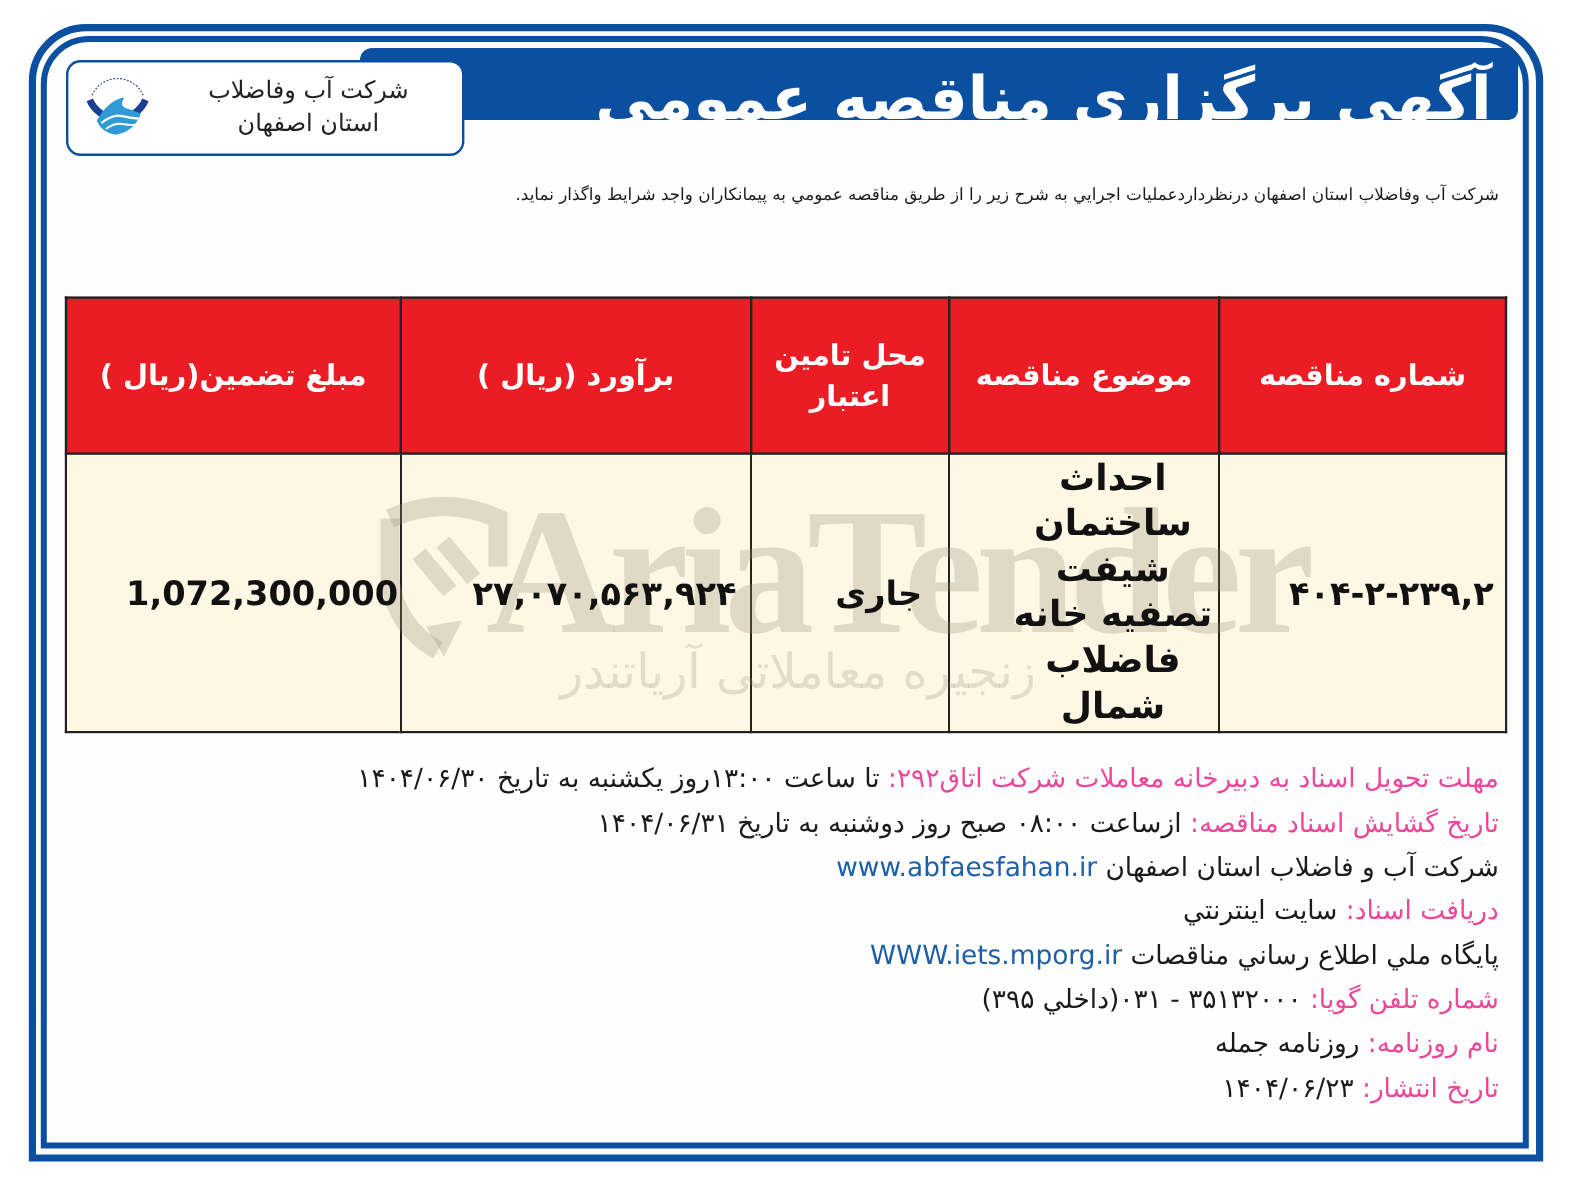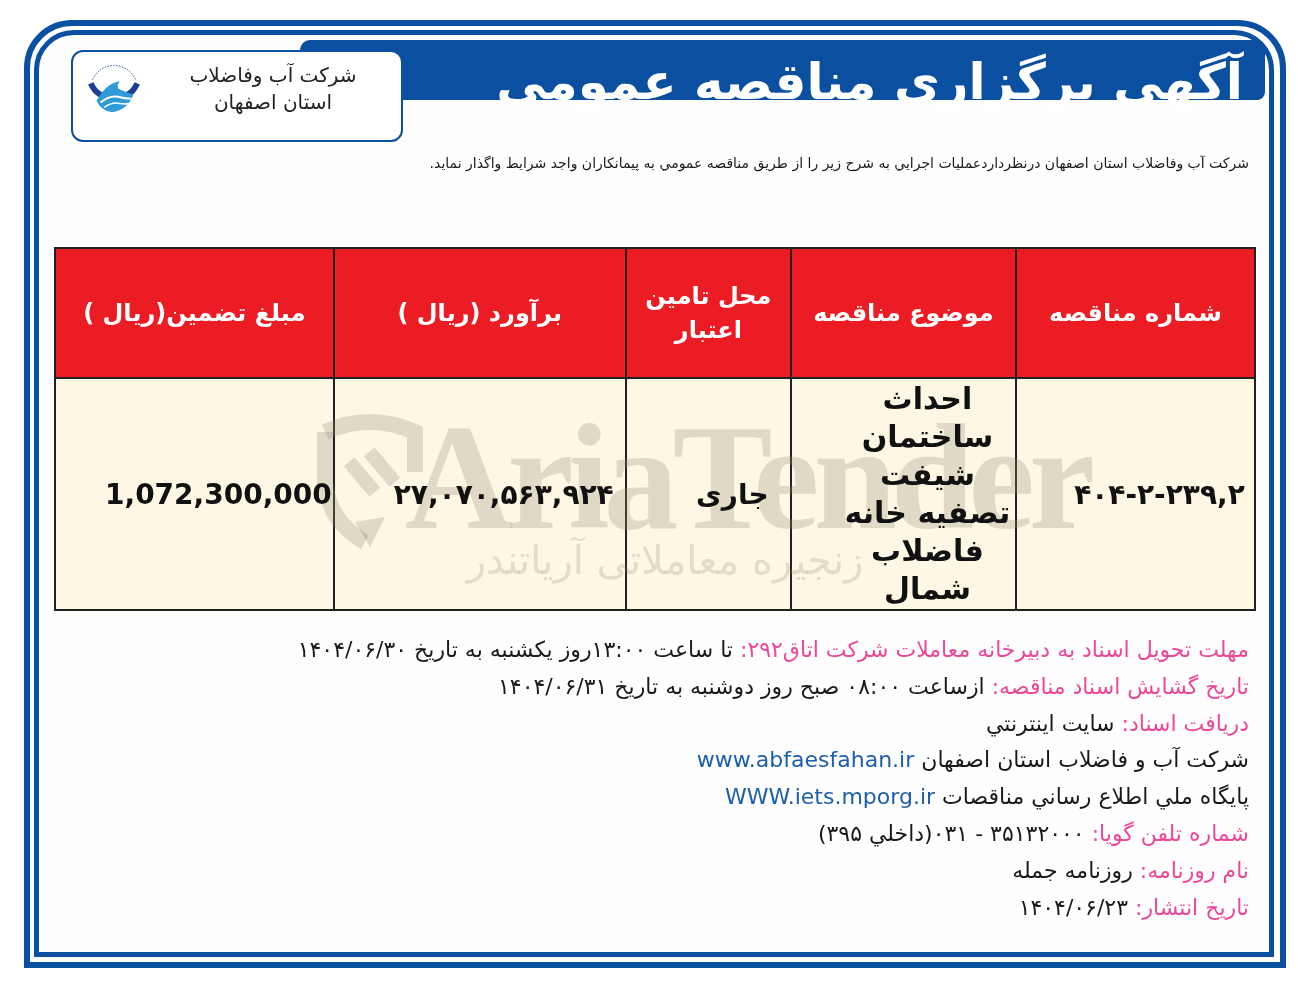--- a/index.html
+++ b/index.html
@@ -20,23 +20,23 @@
     position: absolute; left: 300px; top: 40px; width: 965px; height: 60px;
     background: #0b4fa0; border-radius: 10px 8px 8px 10px;
   }
   .title-text {
     position: absolute; right: 22px; top: 6px; color: #ffffff;
     font-size: 50px; font-weight: bold; line-height: 72px;
     font-family: "DejaVu Sans", sans-serif; letter-spacing: -1px;
   }
 
   .logo-box {
-    position: absolute; left: 55px; top: 50px; width: 332px; height: 92px;
+    position: absolute; left: 55px; top: 50px; width: 332px; height: 80px;
     background: #ffffff; border: 2px solid #0b4fa0; border-radius: 12px;
-    box-sizing: border-box; direction: ltr; margin-left: 16px;
+    box-sizing: border-box; direction: ltr;
   }
   .logo-circle {
     position: absolute; left: 12px; top: 10px; width: 58px; height: 58px;
   }
   .logo-name {
     position: absolute; left: 100px; top: 10px; width: 200px; text-align: center;
     direction: rtl; color: #222; font-size: 20px; line-height: 27px;
   }
 
   .intro {
@@ -146,26 +146,26 @@
 <div class="info">
   <div class="info-line">
     <span class="label">مهلت تحویل اسناد به دبیرخانه معاملات شرکت اتاق۲۹۲:</span>
     <span>تا ساعت ۱۳:۰۰روز یکشنبه به تاریخ ۱۴۰۴/۰۶/۳۰</span>
   </div>
   <div class="info-line">
     <span class="label">تاریخ گشایش اسناد مناقصه:</span>
     <span>ازساعت ۰۸:۰۰ صبح روز دوشنبه به تاریخ ۱۴۰۴/۰۶/۳۱</span>
   </div>
   <div class="info-line">
+    <span>شرکت آب و فاضلاب استان اصفهان</span>
+    <span class="link">www.abfaesfahan.ir</span>
+  </div>
+  <div class="info-line">
     <span class="label">دریافت اسناد:</span>
     <span>سایت اینترنتي</span>
-  </div>
-  <div class="info-line">
-    <span>شرکت آب و فاضلاب استان اصفهان</span>
-    <span class="link">www.abfaesfahan.ir</span>
   </div>
   <div class="info-line">
     <span>پایگاه ملي اطلاع رساني مناقصات</span>
     <span class="link">WWW.iets.mporg.ir</span>
   </div>
   <div class="info-line">
     <span class="label">شماره تلفن گویا:</span>
     <span>۳۵۱۳۲۰۰۰ - ۰۳۱(داخلي ۳۹۵)</span>
   </div>
   <div class="info-line">

